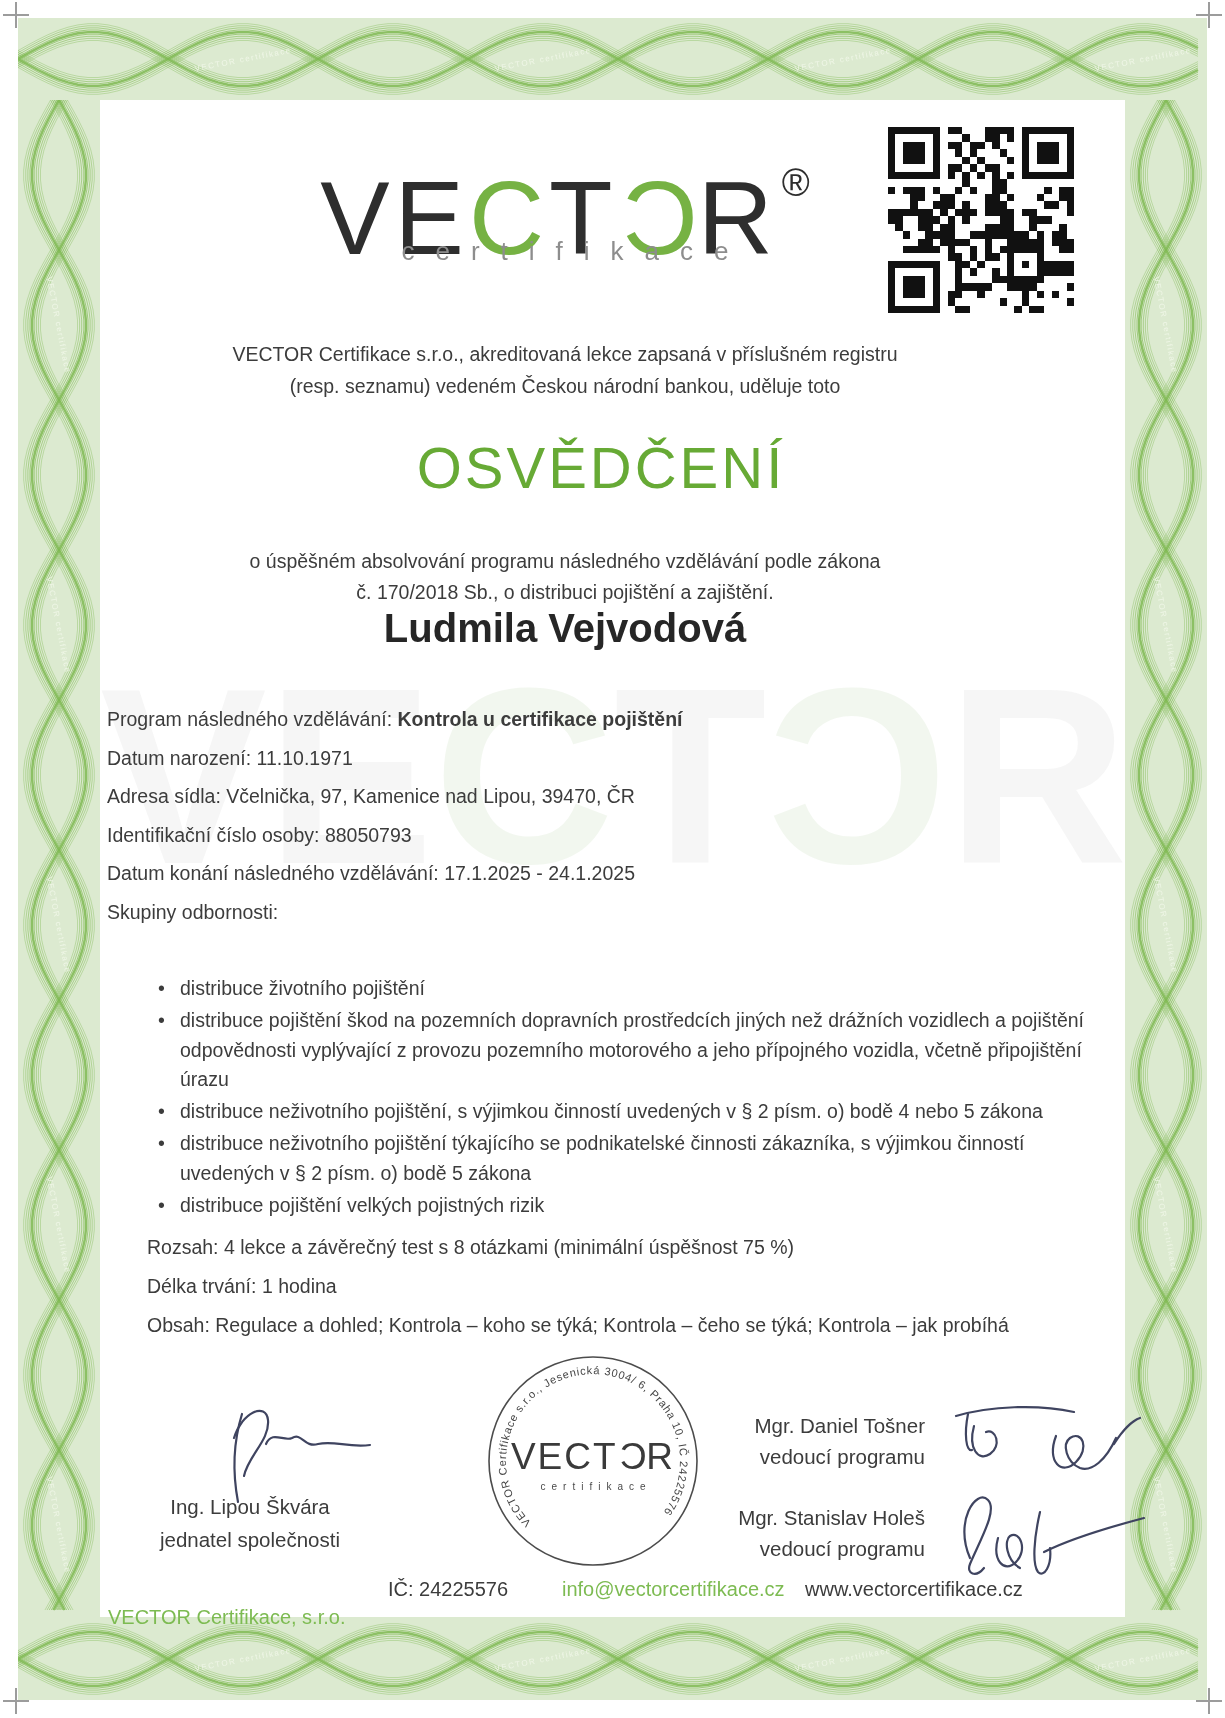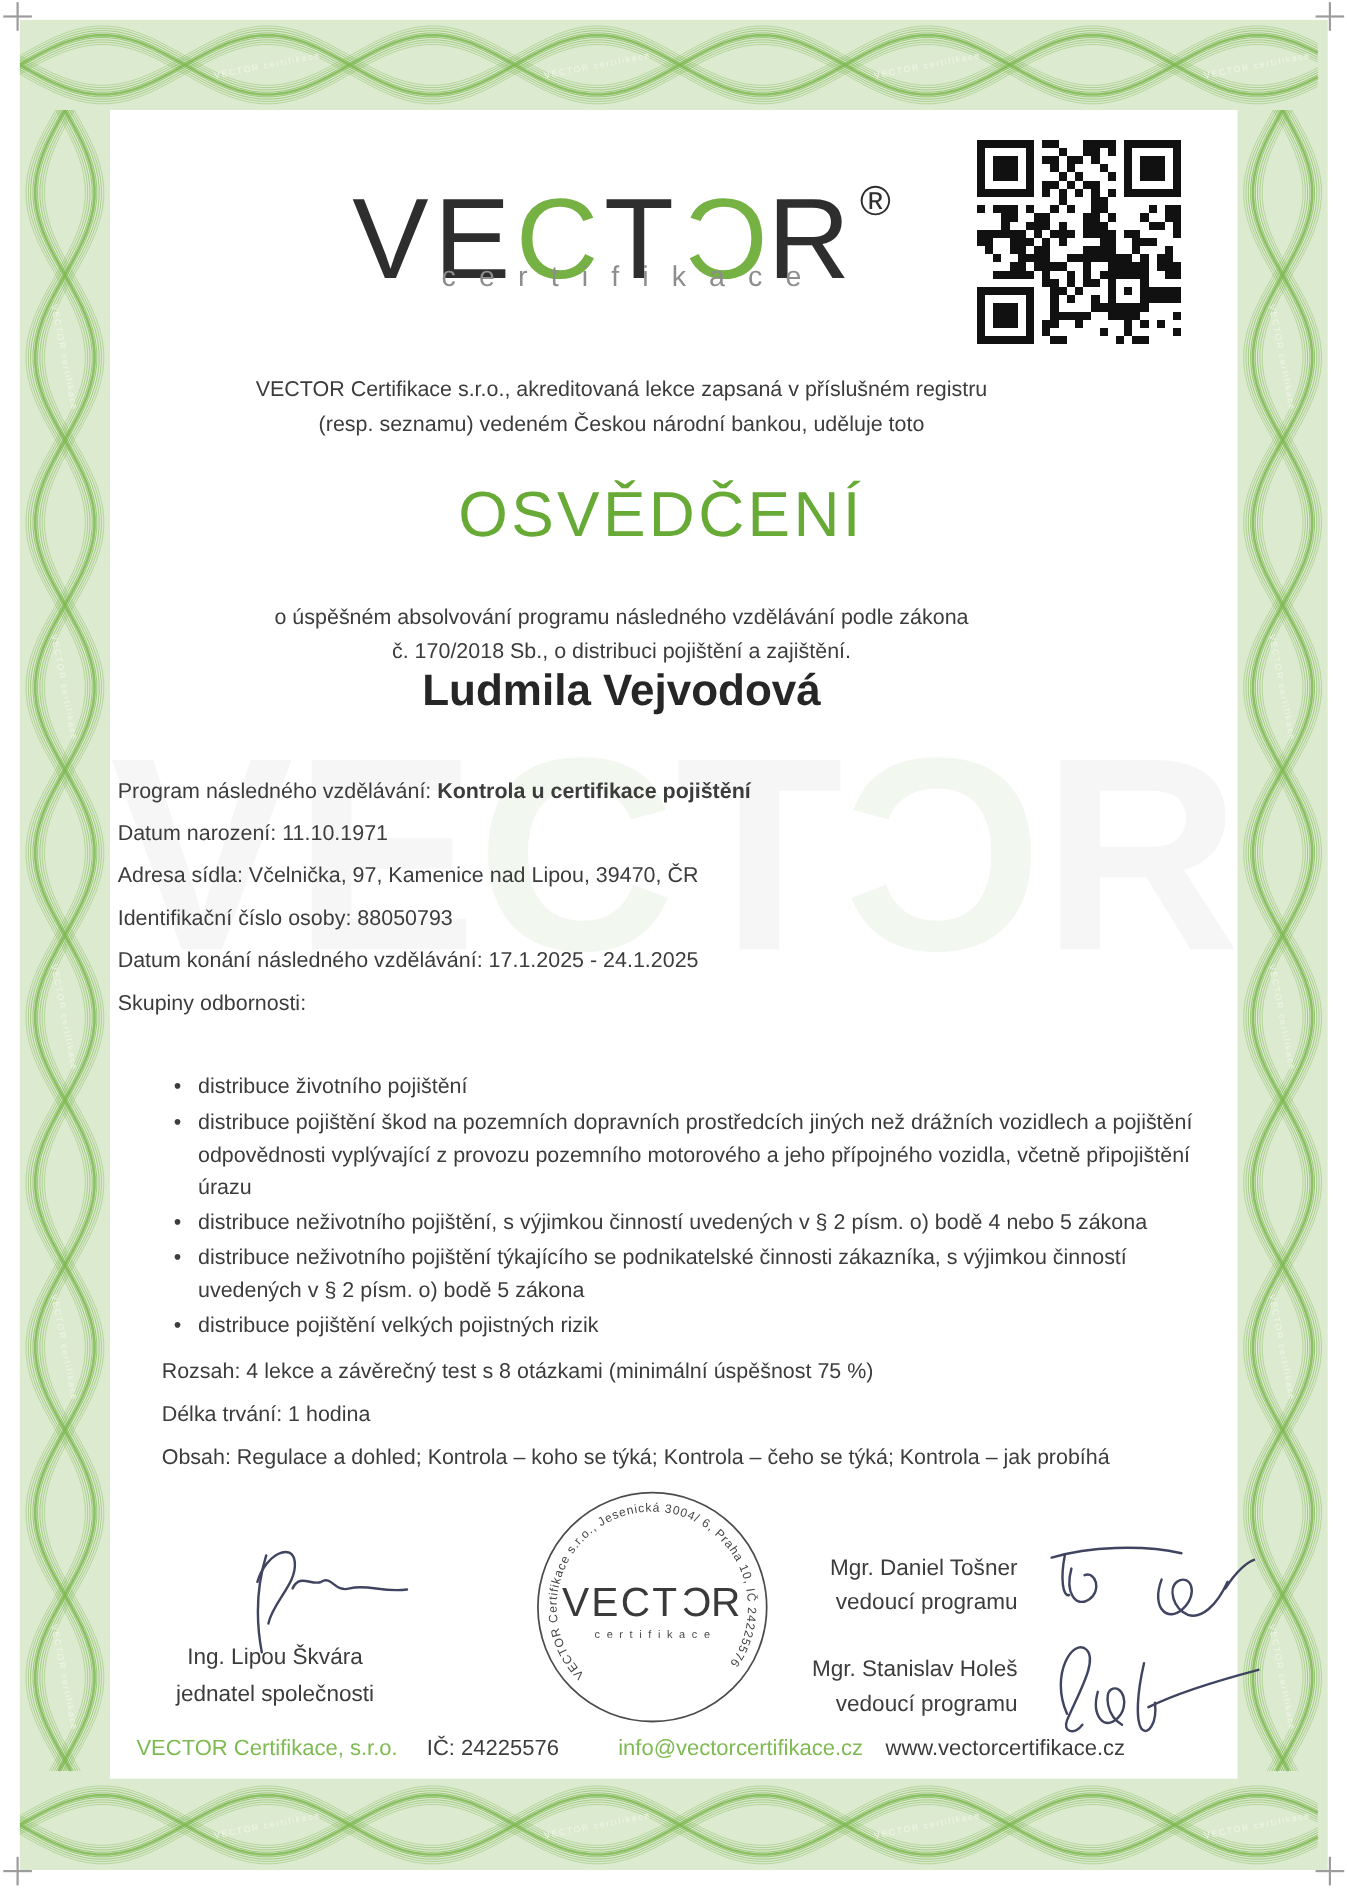--- a/index.html
+++ b/index.html
@@ -53,21 +53,21 @@
   .sig-left{position:absolute;left:0px;top:1390px;width:300px;text-align:center;
     font-size:20.5px;line-height:33px;}
   .sigr{position:absolute;left:525px;width:300px;text-align:right;font-size:20.5px;line-height:31px;}
   .sigr1{top:1310px;}
   .sigr2{top:1402px;}
   .sigsvg{position:absolute;}
   
   .footer{position:absolute;top:1478px;left:0;width:100%;font-size:20px;}
   .footer span{position:absolute;white-space:nowrap;}
   .f-green{color:#7dbb52;}
-  .f1{left:24px;} .f2{left:288px;} .f3{left:462px;} .f4{left:705px;}
+  .f1{left:8px;margin-top:28px;} .f2{left:288px;} .f3{left:462px;} .f4{left:705px;}
   .qr{position:absolute;left:788px;top:27px;width:186px;height:186px;}
 </style>
 </head>
 <body>
 
 <div class="page">
 
   <div class="band"></div>
   <svg class="guil" style="left:18px;top:18px" width="1189" height="82">
       <g>

